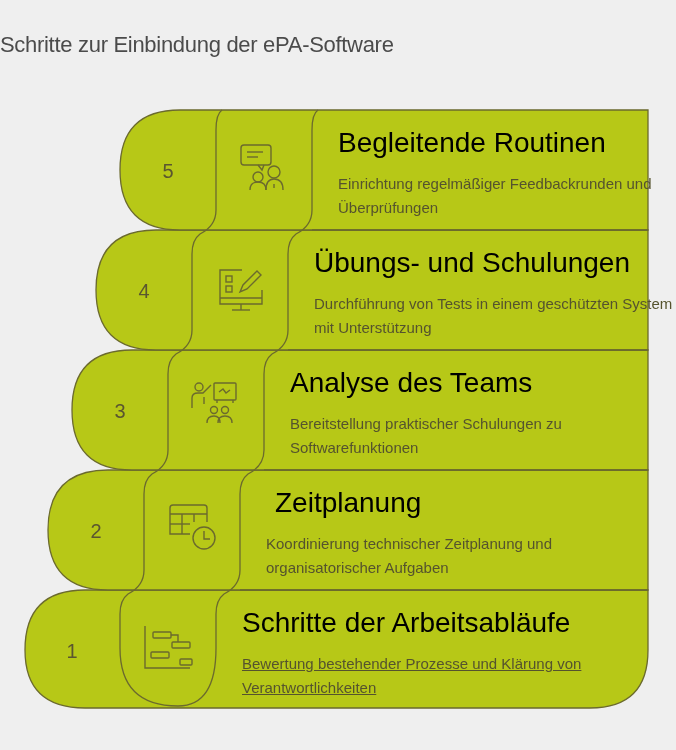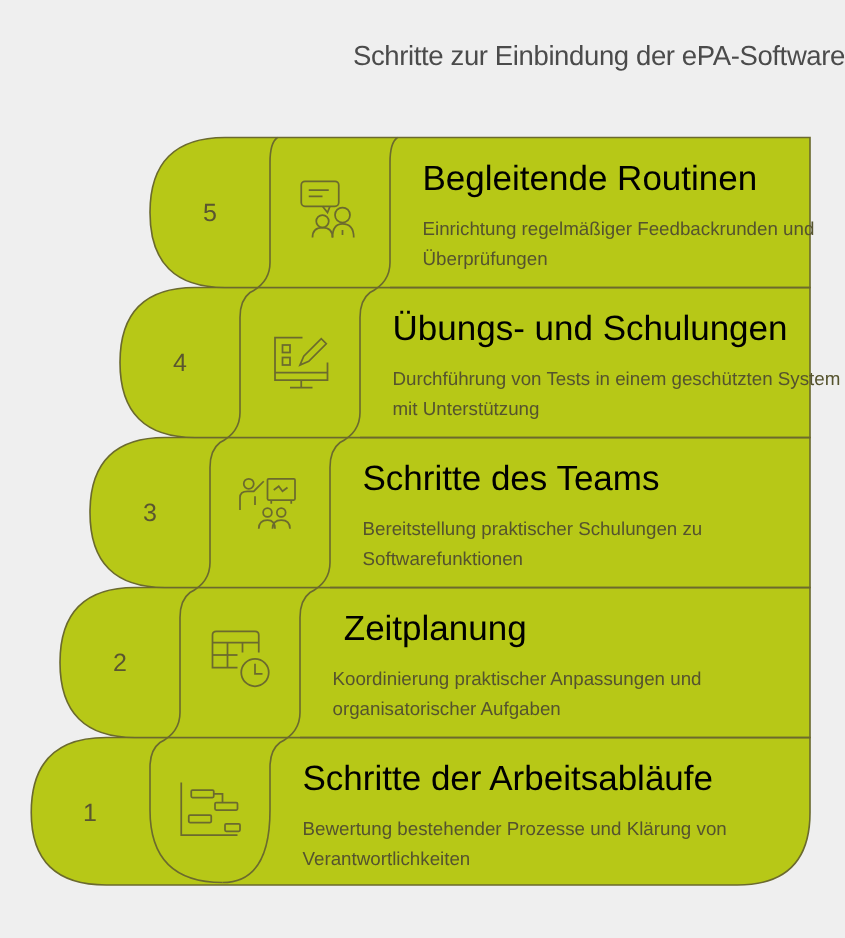--- a/index.html
+++ b/index.html
@@ -5,21 +5,21 @@
   html, body { margin: 0; padding: 0; }
   body {
     width: 676px; height: 750px;
     background: #efefef;
     font-family: "Liberation Sans", "DejaVu Sans", sans-serif;
     position: relative; overflow: hidden;
     color: #55532e;
   }
   .title {
     position: absolute; left: 0; top: 32px; width: 676px;
-    text-align: right; font-size: 22px; color: #4b4b4b;
+    text-align: left; font-size: 22px; color: #4b4b4b;
     letter-spacing: -0.3px;
   }
   svg.diagram { position: absolute; left: 0; top: 0; }
   .num {
     position: absolute; font-size: 20px; color: #5a5630;
     width: 40px; text-align: center;
   }
   .icon { position: absolute; width: 56px; height: 56px; }
   .step-title {
     position: absolute; font-size: 28px; color: #000000; white-space: nowrap;
@@ -104,43 +104,43 @@
     <rect x="26" y="3" width="22" height="17" rx="1"></rect>
     <path d="M 31 12 L 35 9 L 38 13 L 42 10"></path>
     <line x1="29" y1="20" x2="29" y2="23"></line>
       <line x1="45" y1="20" x2="45" y2="23"></line>
     <circle cx="26" cy="30" r="3.5"></circle>
       <circle cx="37" cy="30" r="3.5"></circle>
     <path d="M 19 43 Q 19 36 26 36 Q 32 36 32 43"></path>
       <path d="M 30 43 Q 30 36 37 36 Q 44 36 44 43"></path>
   </g>
 </svg>
-<div class="step-title" style="left:290px; top:367px;">Schritte des Teams</div>
+<div class="step-title" style="left:290px; top:367px;">Analyse des Teams</div>
 <div class="step-desc" style="left:290px; top:412px;">Bereitstellung praktischer Schulungen zu Softwarefunktionen</div>
 
 <div class="num" style="left:76px; top:520px;">2</div>
 <svg class="icon" style="left:164px; top:500px;" viewBox="0 0 56 56">
   <g fill="none" stroke="#6b6a2e" stroke-width="1.4">
     <path d="M 26 34 L 6 34 L 6 8 Q 6 5 9 5 L 40 5 Q 43 5 43 8 L 43 22"></path>
     <line x1="6" y1="14" x2="43" y2="14"></line>
     <line x1="6" y1="24" x2="26" y2="24"></line>
     <line x1="18" y1="14" x2="18" y2="34"></line>
     <line x1="30" y1="14" x2="30" y2="22"></line>
     <circle cx="40" cy="38" r="11"></circle>
     <path d="M 40 31 L 40 39 L 46 39"></path>
   </g>
 </svg>
 <div class="step-title" style="left:275px; top:487px;">Zeitplanung</div>
-<div class="step-desc" style="left:266px; top:532px;">Koordinierung praktischer Anpassungen und organisatorischer Aufgaben</div>
+<div class="step-desc" style="left:266px; top:532px;">Koordinierung technischer Zeitplanung und organisatorischer Aufgaben</div>
 
 <div class="num" style="left:52px; top:640px;">1</div>
 <svg class="icon" style="left:140px; top:622px;" viewBox="0 0 56 56">
   <g fill="none" stroke="#6b6a2e" stroke-width="1.4">
     <path d="M 5 4 L 5 46 L 50 46"></path>
     <rect x="13" y="10" width="18" height="6" rx="1"></rect>
     <path d="M 31 13 L 38 13 L 38 20"></path>
     <rect x="32" y="20" width="18" height="6" rx="1"></rect>
     <rect x="11" y="30" width="18" height="6" rx="1"></rect>
     <rect x="40" y="37" width="12" height="6" rx="1"></rect>
   </g>
 </svg>
 <div class="step-title" style="left:242px; top:607px;">Schritte der Arbeitsabläufe</div>
-<div class="step-desc" style="left:242px; top:652px; width:390px;">Bewertung bestehender Prozesse und Klärung von Verantwortlichkeiten</div>
+<div class="step-desc" style="left:242px; top:652px; width:390px;text-decoration:underline;">Bewertung bestehender Prozesse und Klärung von Verantwortlichkeiten</div>
 
 </body></html>

